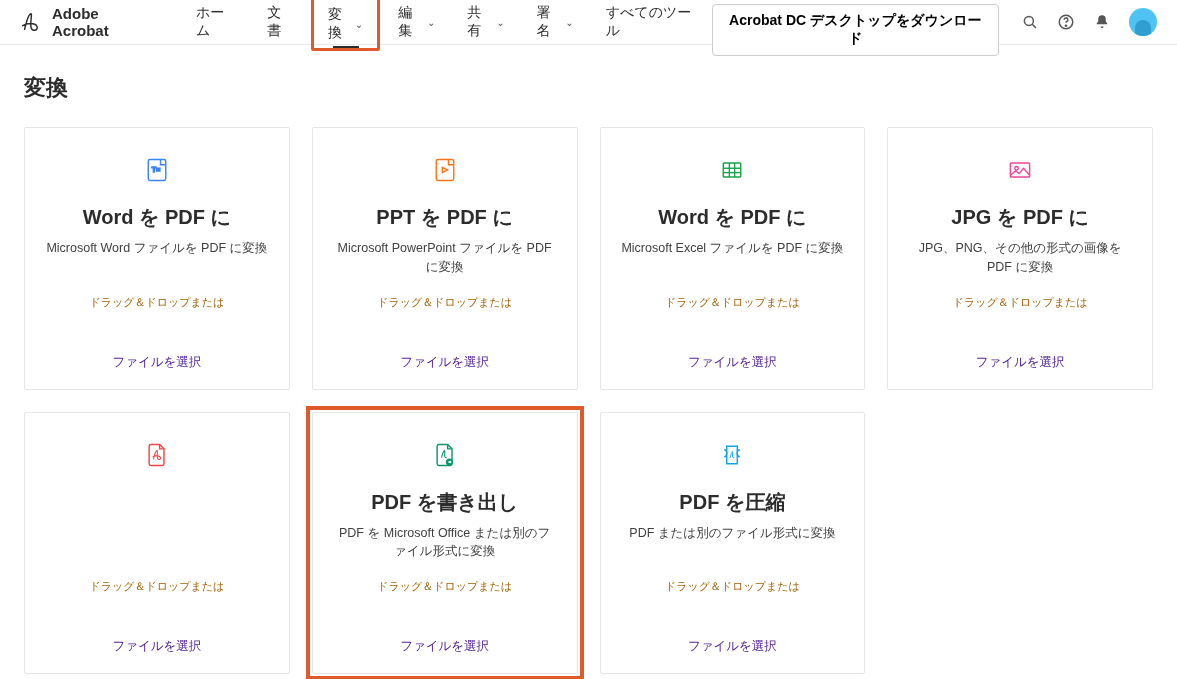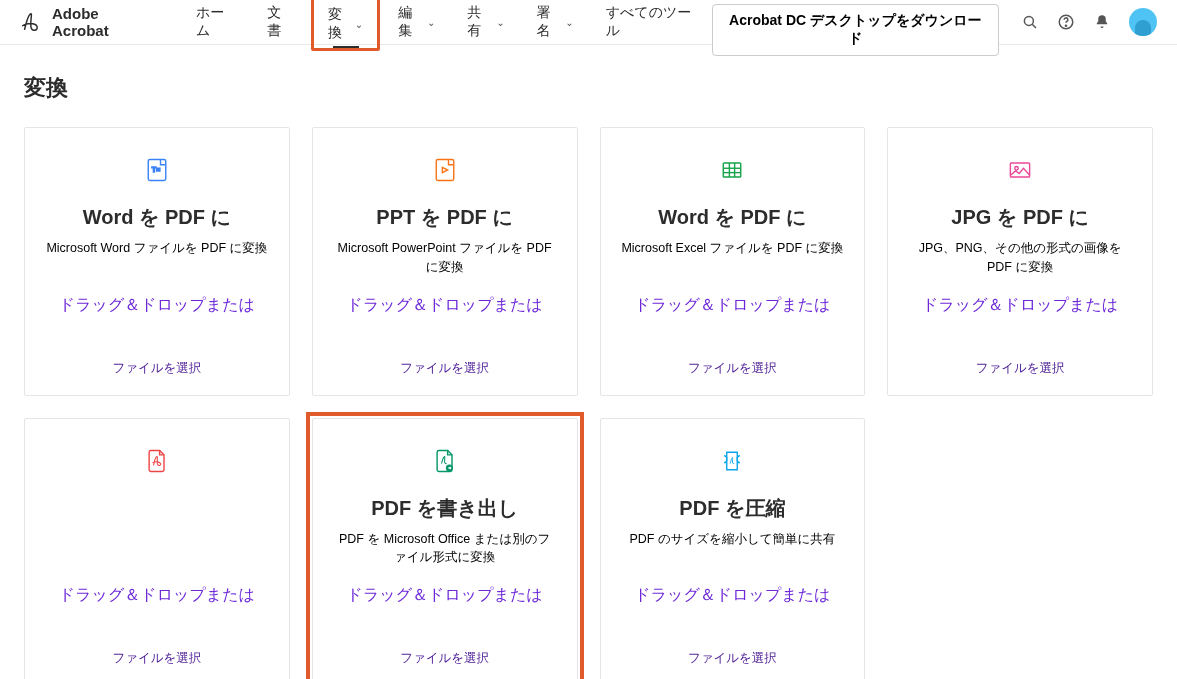--- a/index.html
+++ b/index.html
@@ -22,23 +22,23 @@
   .avatar::after { content: ""; position: absolute; left: 6px; top: 12px; width: 16px; height: 16px; background: #2f9ed1; border-radius: 50% 50% 0 0; }
 
   .page { padding: 28px 24px; }
   .page-title { font-size: 22px; font-weight: 700; margin-bottom: 24px; }
 
   .grid { display: grid; grid-template-columns: repeat(4, 1fr); gap: 22px; }
   .card { border: 1px solid #e5e5e5; border-radius: 2px; padding: 22px 14px 18px; text-align: center; background: #fff; min-height: 198px; display: flex; flex-direction: column; cursor: pointer; }
   .card .icon-wrap { height: 40px; display: flex; align-items: center; justify-content: center; margin-bottom: 14px; }
   .card .icon-wrap svg { width: 28px; height: 28px; }
   .card-title { font-size: 20px; font-weight: 700; margin-bottom: 8px; }
-  .card-desc { font-size: 12.5px; color: #000000; line-height: 1.5; padding: 0 6px; }
+  .card-desc { font-size: 12.5px; color: #404040; line-height: 1.5; padding: 0 6px; }
   .card-footer { margin-top: auto; padding-top: 18px; }
-  .drag-text { font-size: 16px; color: #6d28d9; margin-bottom: 2px; }
+  .drag-text { font-size: 11px; color: #a16207; margin-bottom: 2px; }
   .select-link { font-size: 12.5px; color: #4c1d95; cursor: pointer; margin-top: 44px; }
   
   .callout-wrap { position: relative; }
   .callout-border { position: absolute; inset: -6px; border: 4px solid #e05a2b; pointer-events: none; }
 </style>
 </head>
 <body>
 
 <div class="topbar">
   <div class="brand">
@@ -217,21 +217,21 @@
     <div class="card">
       <div class="icon-wrap">
         <svg viewBox="0 0 32 32" fill="none" stroke="#0ea5e9" stroke-width="1.6">
             <path d="M10 6h12v20H10z"></path>
             <path d="M7 10c2 0 3 2 3 4s-1 4-3 4"></path>
             <path d="M25 10c-2 0-3 2-3 4s1 4 3 4"></path>
             <path d="M14 19c0 0 1.5-7 2.5-7c1 0-1.5 8 2 7" stroke-width="1.1"></path>
           </svg>
       </div>
       <div class="card-title">PDF を圧縮</div>
-      <div class="card-desc">PDF のサイズを縮小して簡単に共有</div>
+      <div class="card-desc">PDF または別のファイル形式に変換</div>
       <div class="card-footer">
         <div class="drag-text">ドラッグ＆ドロップまたは</div>
         <div class="select-link">ファイルを選択</div>
       </div>
     </div>
 
     <div></div>
   </div>
 </div>
 

